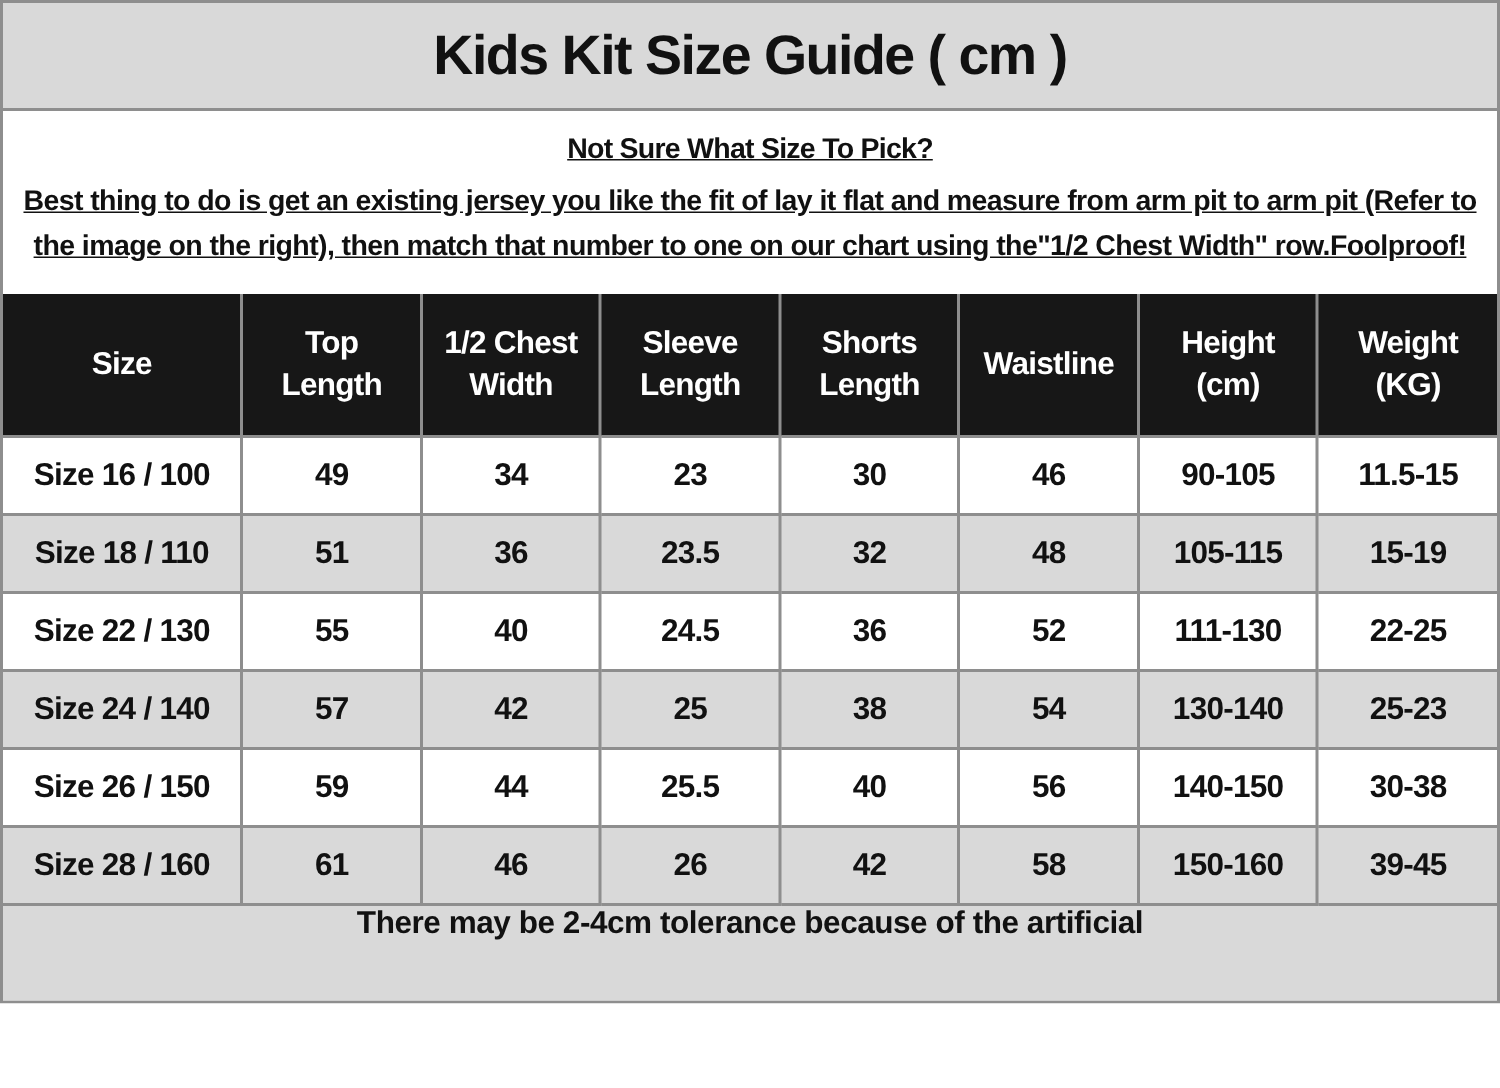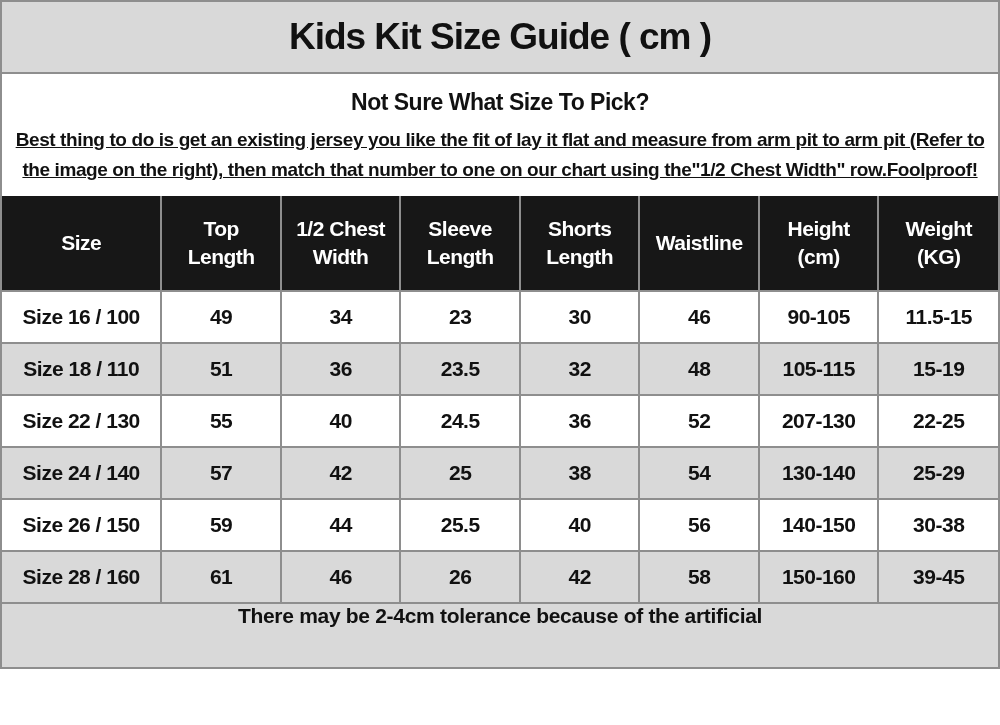--- a/index.html
+++ b/index.html
@@ -37,23 +37,24 @@
   .note {
     flex: none;
     height: 122px;
     box-sizing: border-box;
     background: #ffffff;
     text-align: center;
     padding: 15px 5px 0;
   }
   .note h2 {
     margin: 0 0 9px;
-    font-size: 23px;
+    font-size: 19px;
     font-weight: bold;
     letter-spacing: -0.5px;
+    text-decoration: underline;
   }
   .note p {
     margin: 0 auto;
     max-width: 988px;
     font-size: 19px;
     font-weight: bold;
     line-height: 1.6;
     letter-spacing: -0.4px;
     text-decoration: underline;
   }
@@ -165,32 +166,32 @@
         <td>105-115</td>
         <td>15-19</td>
       </tr>
       <tr>
         <td>Size 22 / 130</td>
         <td>55</td>
         <td>40</td>
         <td>24.5</td>
         <td>36</td>
         <td>52</td>
-        <td>207-130</td>
+        <td>111-130</td>
         <td>22-25</td>
       </tr>
       <tr>
         <td>Size 24 / 140</td>
         <td>57</td>
         <td>42</td>
         <td>25</td>
         <td>38</td>
         <td>54</td>
         <td>130-140</td>
-        <td>25-29</td>
+        <td>25-23</td>
       </tr>
       <tr>
         <td>Size 26 / 150</td>
         <td>59</td>
         <td>44</td>
         <td>25.5</td>
         <td>40</td>
         <td>56</td>
         <td>140-150</td>
         <td>30-38</td>

